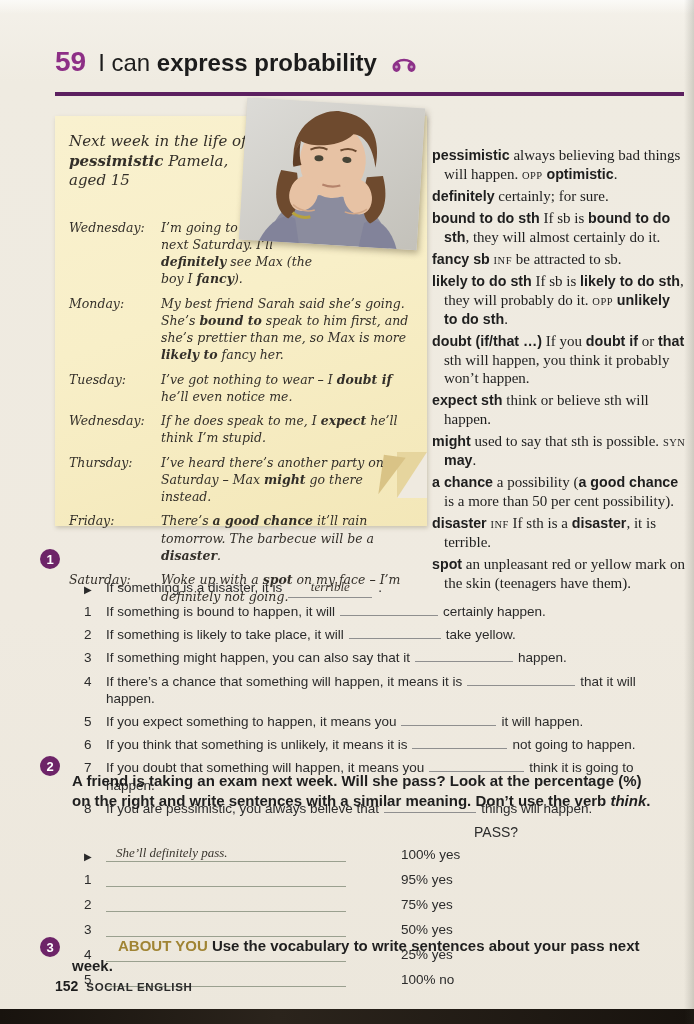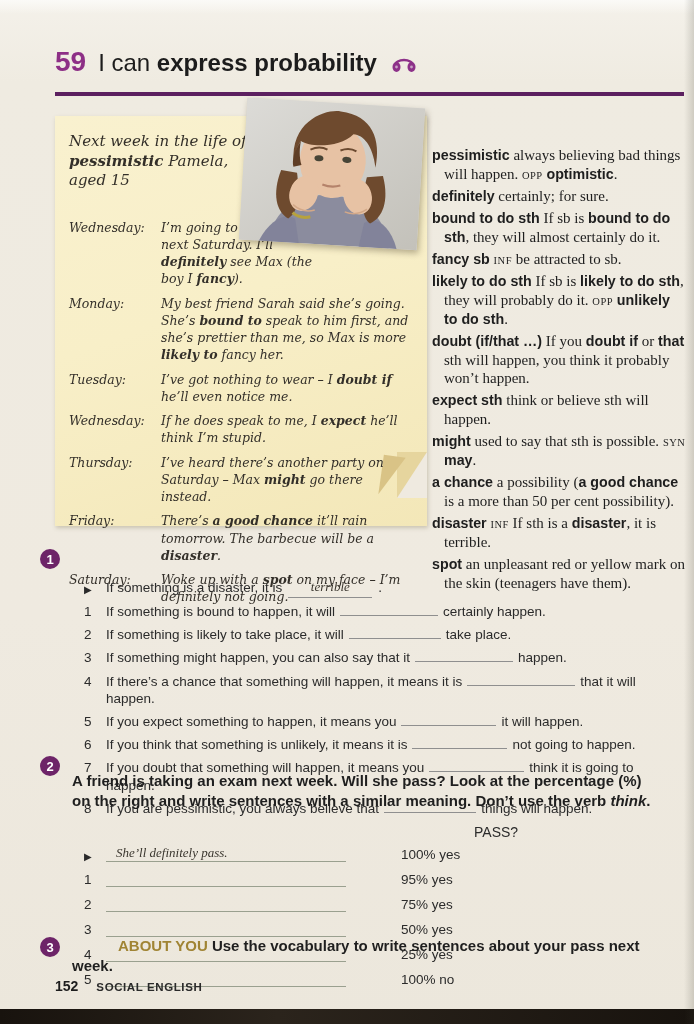--- a/index.html
+++ b/index.html
@@ -71,21 +71,21 @@
   .pass-head{margin:0 0 4px 390px;font-size:14px;color:#2b2b2b;}
   .ex2-row{display:flex;align-items:flex-end;margin-bottom:7px;height:18px;}
   .ex2-n{flex:0 0 22px;}
   .ex2-line{flex:0 0 240px;border-bottom:1px solid #9aa08f;position:relative;height:17px;}
   .ex2-line .hand{position:absolute;left:10px;bottom:0;white-space:nowrap;}
   .ex2-pct{margin-left:55px;}
 
   .gold{color:#a08434;margin-left:46px;}
 
   
-  .footer{position:absolute;left:55px;top:978px;display:flex;align-items:baseline;gap:18px;}
+  .footer{position:absolute;left:55px;top:978px;display:flex;align-items:baseline;gap:8px;}
   .pg{font-size:14px;font-weight:bold;color:#1d1d1d;}
   .sect{font-size:11.5px;font-weight:bold;letter-spacing:.6px;color:#2a2a2a;}
   .botbar{position:absolute;left:0;bottom:0;width:100%;height:15px;
     background:linear-gradient(90deg,#18130e,#2b241c 40%,#18130e);}
 </style>
 </head>
 <body>
 
 <div class="page">
   <div class="topstrip"></div>
@@ -202,21 +202,21 @@
       <div class="ex1-row">
         <span class="ex1-n"><span class="arrow">▶</span></span>
         <span><span>If something is a disaster, it is</span><span class="ans-blank" style="width:84px;"><span class="hand">terrible</span></span><span>.</span></span>
       </div>
       <div class="ex1-row">
         <span class="ex1-n">1</span>
         <span><span>If something is bound to happen, it will</span><span class="blank" style="width:98px;"></span><span>certainly happen.</span></span>
       </div>
       <div class="ex1-row">
         <span class="ex1-n">2</span>
-        <span><span>If something is likely to take place, it will</span><span class="blank" style="width:92px;"></span><span>take place.</span></span>
+        <span><span>If something is likely to take place, it will</span><span class="blank" style="width:92px;"></span><span>take yellow.</span></span>
       </div>
       <div class="ex1-row">
         <span class="ex1-n">3</span>
         <span><span>If something might happen, you can also say that it</span><span class="blank" style="width:98px;"></span><span>happen.</span></span>
       </div>
       <div class="ex1-row">
         <span class="ex1-n">4</span>
         <span><span>If there’s a chance that something will happen, it means it is</span><span class="blank" style="width:108px;"></span><span>that it will happen.</span></span>
       </div>
       <div class="ex1-row">

